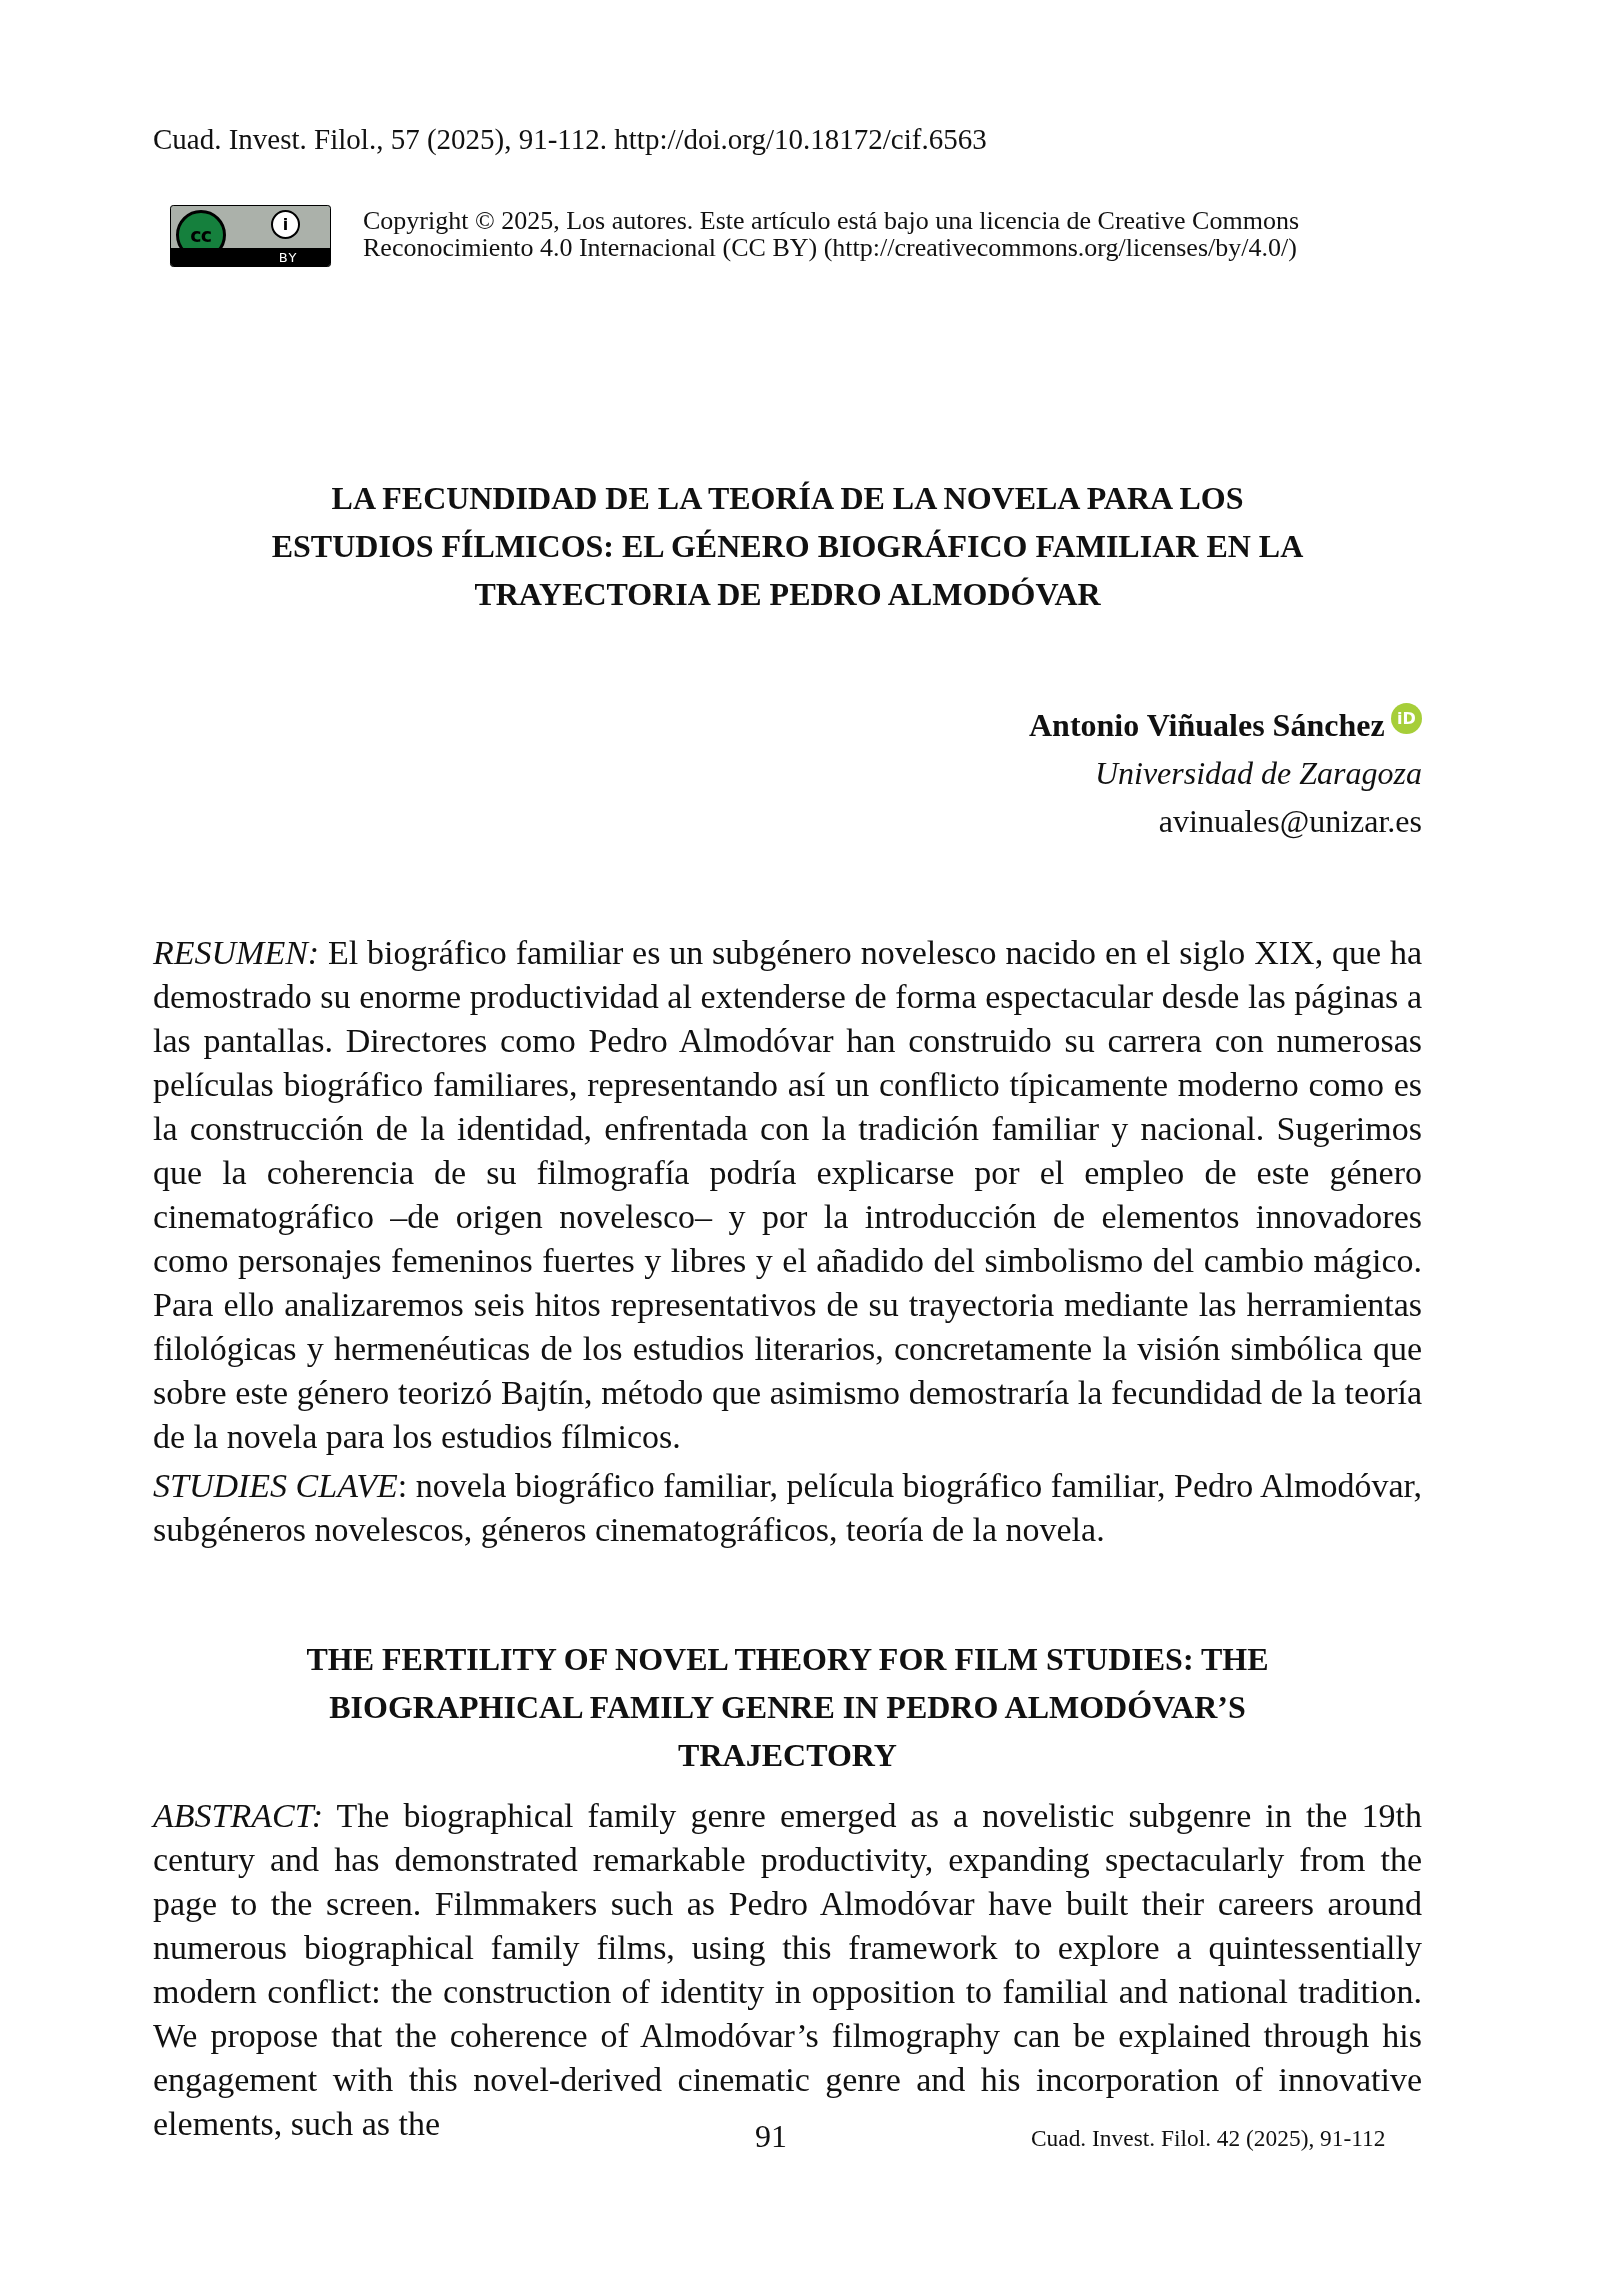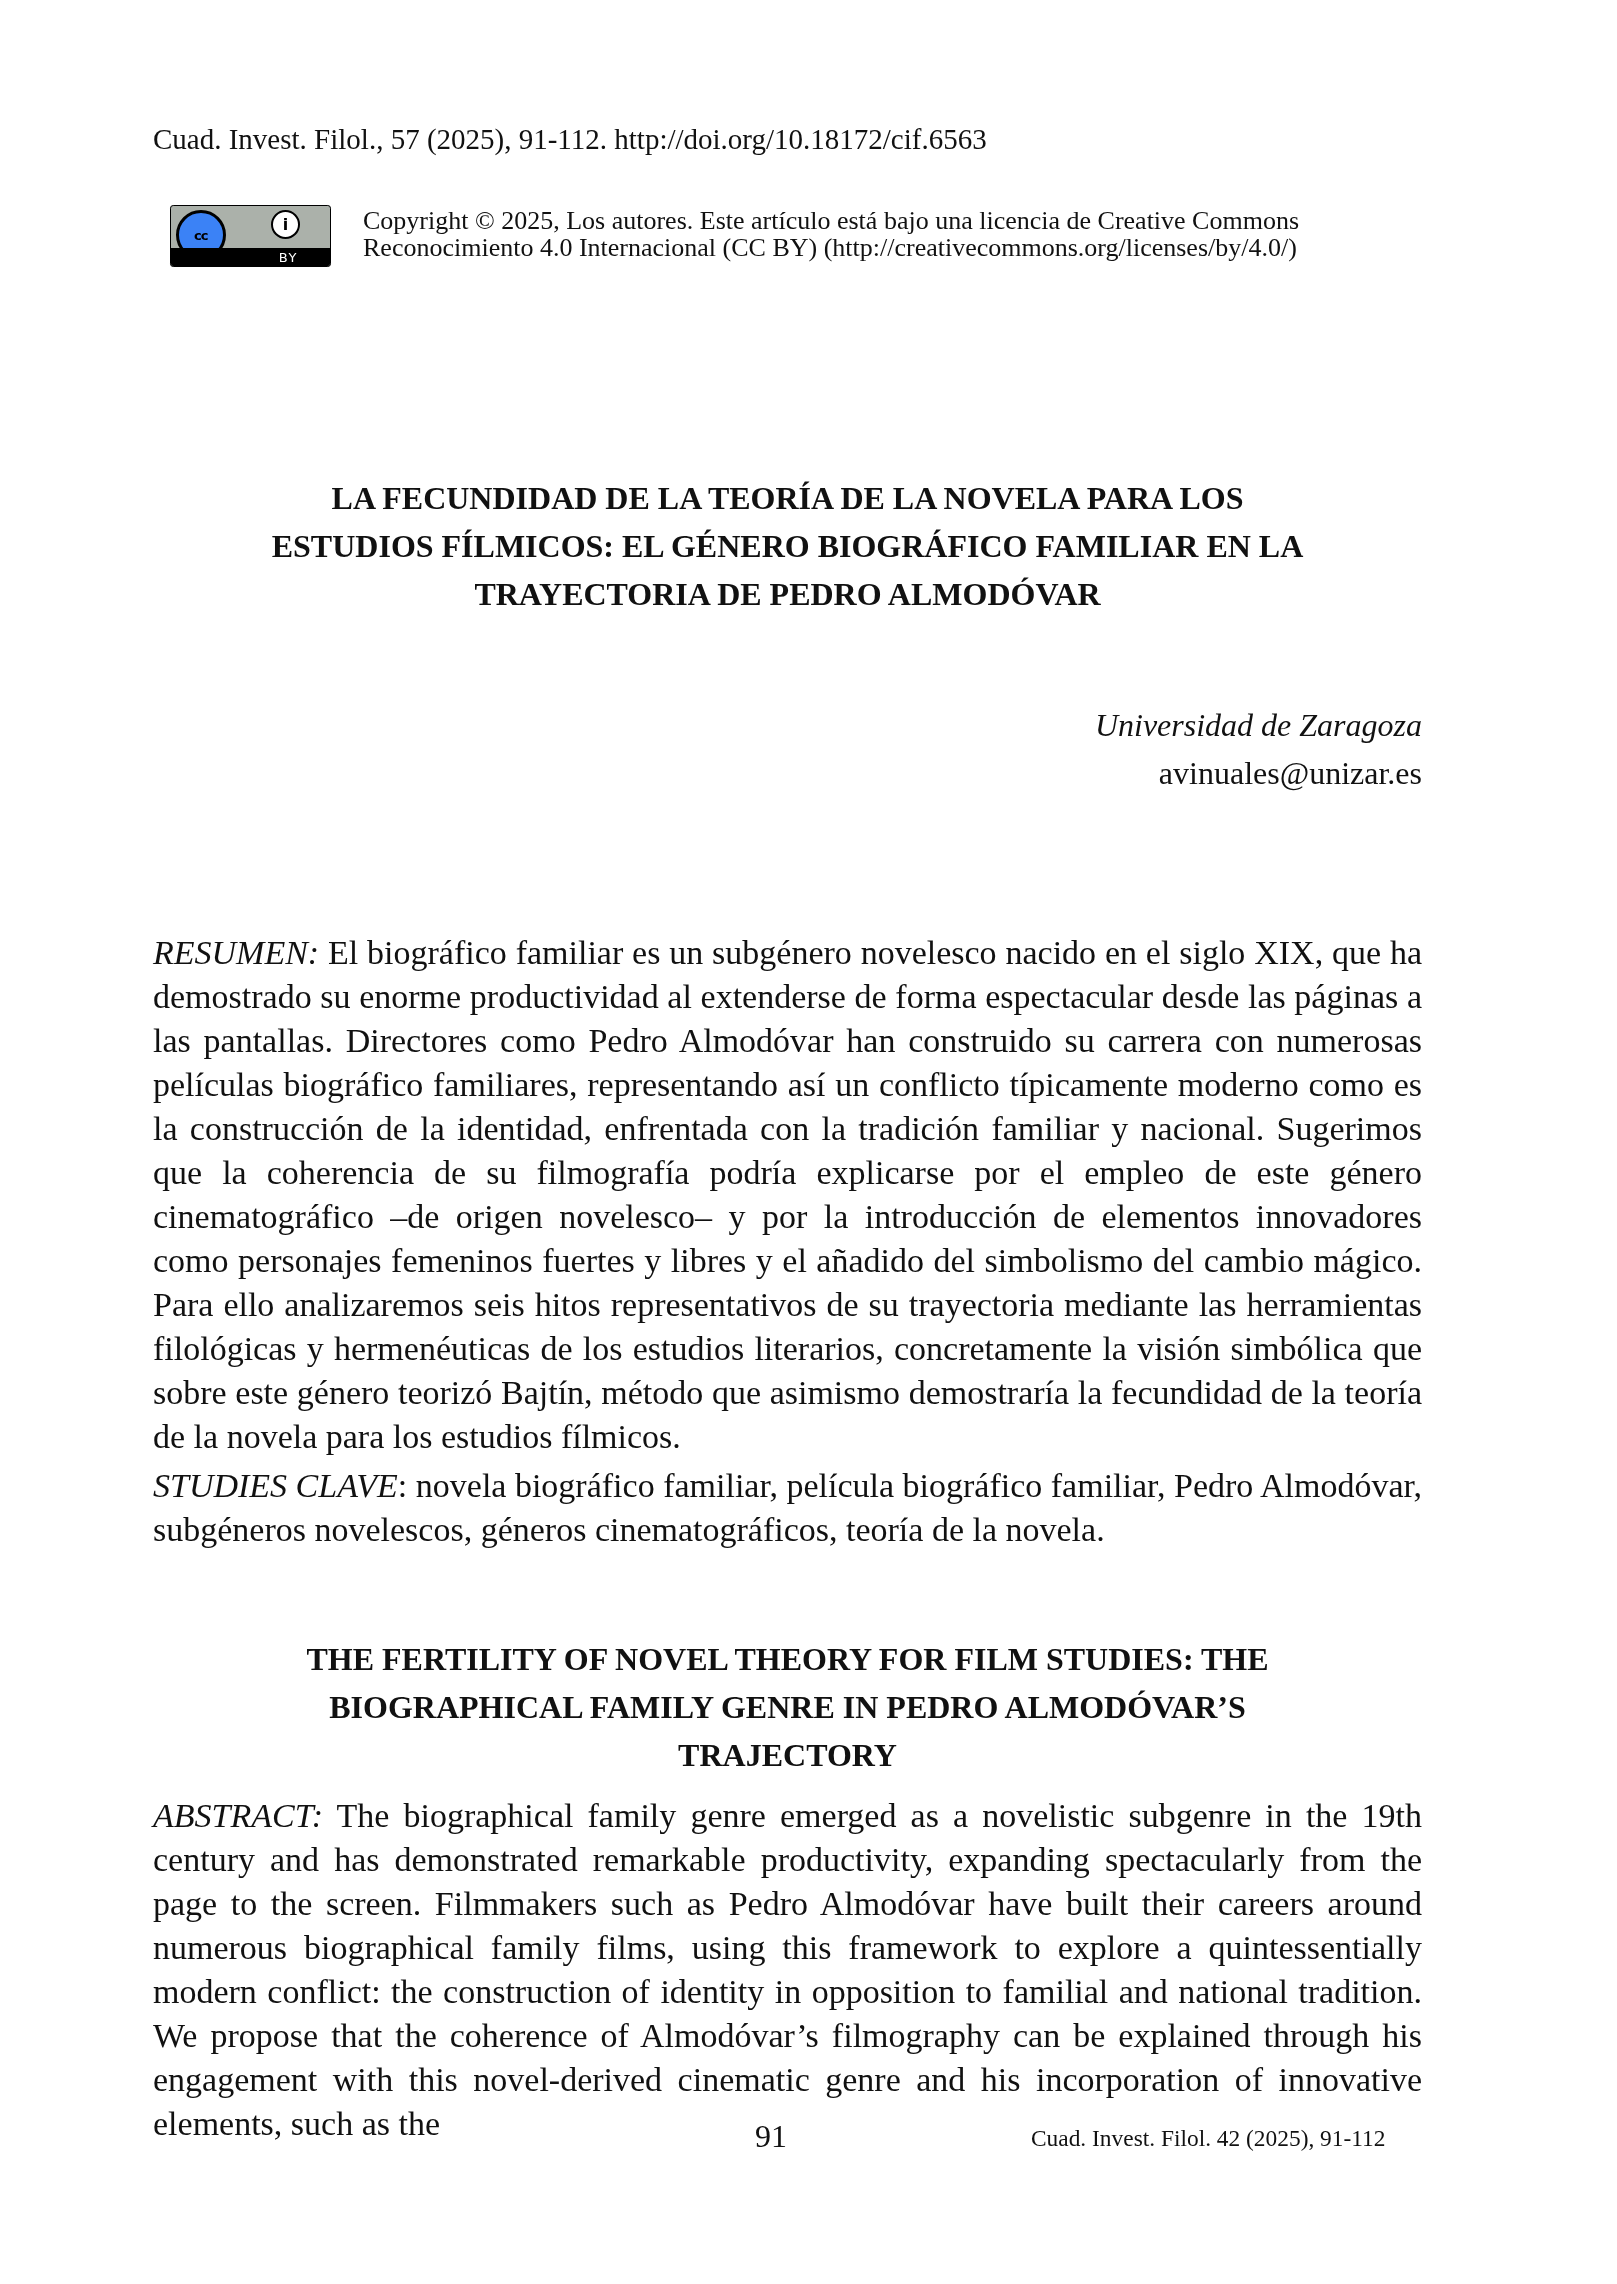--- a/index.html
+++ b/index.html
@@ -6,23 +6,23 @@
   body { width: 1618px; height: 2284px; position: relative; overflow: hidden;
          font-family: "Liberation Serif", "DejaVu Serif", serif; color: #111111; }
   .abs { position: absolute; }
   .header-citation { left: 153px; top: 122px; font-size: 29px; line-height: 35px; white-space: nowrap; }
   .cc-badge { left: 170px; top: 205px; width: 161px; height: 62px; background: #ABB1AA;
               border: 1.6px solid #000; border-radius: 3.2px; box-sizing: border-box; overflow: hidden; }
   .cc-badge .strip { position: absolute; left: 0; right: 0; bottom: 0; height: 17.7px; background: #000; }
   .cc-badge .by { position: absolute; left: 81px; width: 73px; bottom: 0.8px; color: #fff; font-family: "DejaVu Sans", sans-serif;
                   font-size: 13px; text-align: center; letter-spacing: 1.6px; }
   .cc-badge .cc-circle { position: absolute; left: 4.8px; top: 4px; width: 50px; height: 50px; border-radius: 50%;
-                         background: #3b82f6; border: 3.2px solid #000; box-sizing: border-box;
+                         background: #15803d; border: 3.2px solid #000; box-sizing: border-box;
                          display: flex; align-items: center; justify-content: center;
-                         font-family: "DejaVu Sans", sans-serif; font-weight: bold; font-size: 13px; color: #000; letter-spacing: -0.8px; }
+                         font-family: "DejaVu Sans", sans-serif; font-weight: bold; font-size: 19px; color: #000; letter-spacing: -0.8px; }
   .cc-badge .i-circle { position: absolute; left: 100px; top: 4px; width: 29px; height: 29px; border-radius: 50%;
                         background: #fff; border: 2.4px solid #000; box-sizing: border-box;
                         display: flex; align-items: center; justify-content: center;
                         font-family: "DejaVu Sans", sans-serif; font-weight: bold; font-size: 16px; color: #000; }
   .license-text { left: 363px; top: 208px; font-size: 26px; line-height: 26.6px; white-space: nowrap; }
   .title-es { left: 153px; width: 1269px; top: 474px; font-size: 32px; line-height: 48px; font-weight: bold; text-align: center; }
   .author-block { right: 196px; top: 701px; text-align: right; font-size: 32px; line-height: 48px; }
   .author-name { font-weight: bold; display: inline-flex; align-items: center; }
   .orcid-icon { display: inline-flex; width: 31px; height: 31px; border-radius: 50%; background: #A6CE39; color: #fff;
                 align-items: center; justify-content: center; font-family: "DejaVu Sans", sans-serif; font-weight: bold;
@@ -54,20 +54,24 @@
   <div>Reconocimiento 4.0 Internacional (CC BY) (http://creativecommons.org/licenses/by/4.0/)</div>
 </div>
 
 <div class="abs title-es">
   <div>LA FECUNDIDAD DE LA TEORÍA DE LA NOVELA PARA LOS</div>
   <div>ESTUDIOS FÍLMICOS: EL GÉNERO BIOGRÁFICO FAMILIAR EN LA</div>
   <div>TRAYECTORIA DE PEDRO ALMODÓVAR</div>
 </div>
 
 <div class="abs author-block">
+  <div class="author-name">
+    <span>Antonio Viñuales Sánchez</span>
+    <span class="orcid-icon">iD</span>
+  </div>
   <div class="author-affil">Universidad de Zaragoza</div>
   <div>avinuales@unizar.es</div>
 </div>
 
 <div class="abs para resumen"><span class="lbl">RESUMEN:</span><span> El biográfico familiar es un subgénero novelesco nacido en el siglo XIX, que ha demostrado su enorme productividad al extenderse de forma espectacular desde las páginas a las pantallas. Directores como Pedro Almodóvar han construido su carrera con numerosas películas biográfico familiares, representando así un conflicto típicamente moderno como es la construcción de la identidad, enfrentada con la tradición familiar y nacional. Sugerimos que la coherencia de su filmografía podría explicarse por el empleo de este género cinematográfico –de origen novelesco– y por la introducción de elementos innovadores como personajes femeninos fuertes y libres y el añadido del simbolismo del cambio mágico. Para ello analizaremos seis hitos representativos de su trayectoria mediante las herramientas filológicas y hermenéuticas de los estudios literarios, concretamente la visión simbólica que sobre este género teorizó Bajtín, método que asimismo demostraría la fecundidad de la teoría de la novela para los estudios fílmicos.</span></div>
 
 <div class="abs para keywords"><span class="lbl">STUDIES CLAVE</span><span>: novela biográfico familiar, película biográfico familiar, Pedro Almodóvar, subgéneros novelescos, géneros cinematográficos, teoría de la novela.</span></div>
 
 <div class="abs title-en">
   <div>THE FERTILITY OF NOVEL THEORY FOR FILM STUDIES: THE</div>

